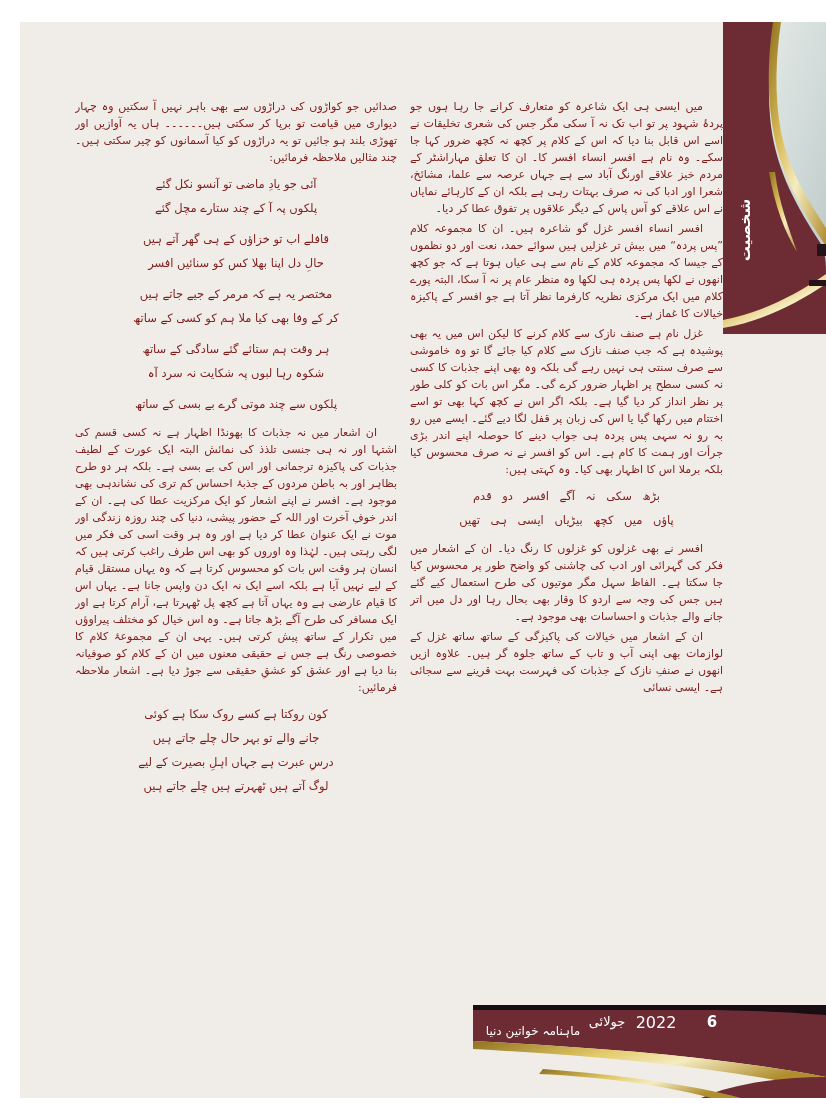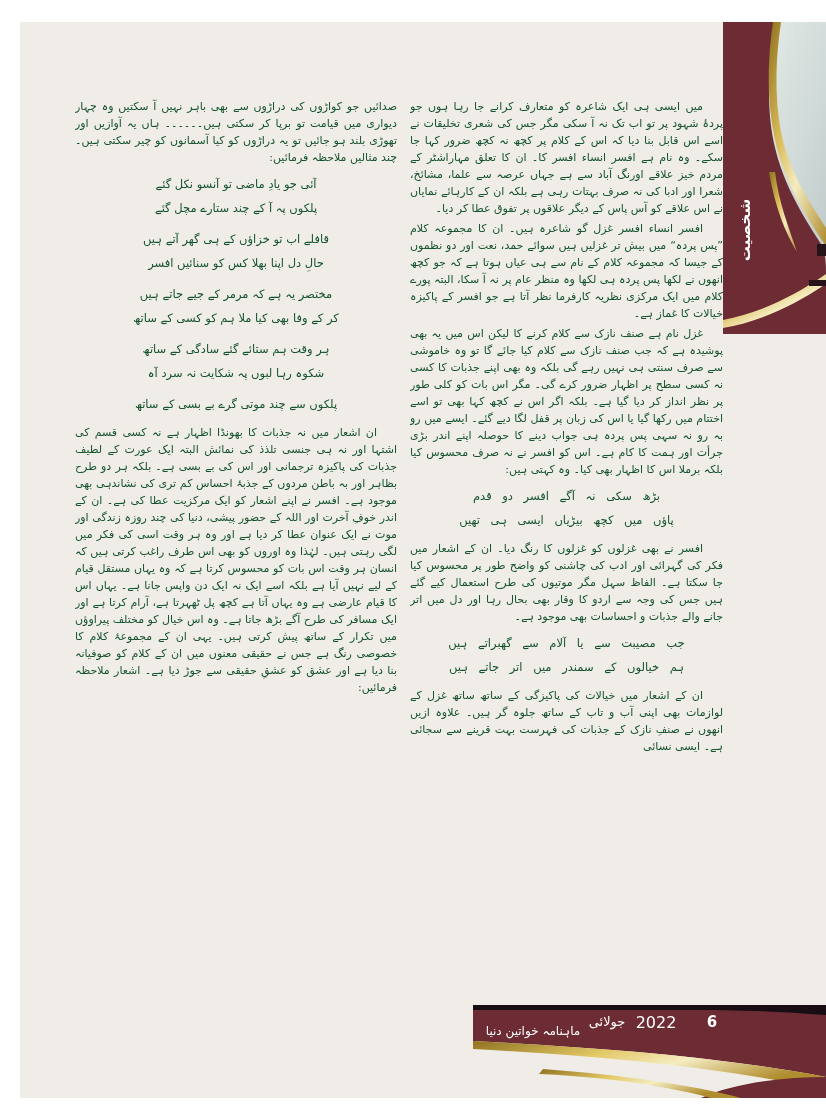--- a/index.html
+++ b/index.html
@@ -13,21 +13,21 @@
   .banner { position:absolute; left:703px; top:0px; width:103px; height:312px; }
   .banner svg { display:block; width:103px; height:312px; }
   .banner-label{
     position:absolute; left:-27px; top:198px; width:100px; height:20px;
     transform:rotate(-90deg);
     color:#ffffff; font-size:15px; font-weight:bold; text-align:center;
     letter-spacing:1px; direction:rtl;
   }
 
   
-  .col { position:absolute; direction:rtl; color:#14532d; overflow:hidden; }
+  .col { position:absolute; direction:rtl; color:#7f1d1d; overflow:hidden; }
   .col-left  { left:55px;  top:76px; width:322px; height:912px; }
   .col-right { left:390px; top:76px; width:313px; height:912px; }
 
   .para { font-size:11px; line-height:17px; text-align:justify; text-align-last:right; margin-bottom:3px; }
   .para.indent { text-indent:20px; }
 
   .verse { margin:6px 0 8px; }
   .verse-line { font-size:11.5px; line-height:24px; text-align:center; direction:rtl; }
   .verse-spread .verse-line { word-spacing:7px; }
   .verse-pairs .verse-line:nth-child(even) { margin-bottom:7px; }
@@ -81,35 +81,37 @@
         <div class="verse-line">پلکوں پہ آ کے چند ستارے مچل گئے</div>
         <div class="verse-line">قافلے اب تو خزاؤں کے ہی گھر آتے ہیں</div>
         <div class="verse-line">حالِ دل اپنا بھلا کس کو سنائیں افسر</div>
         <div class="verse-line">مختصر یہ ہے کہ مرمر کے جیے جاتے ہیں</div>
         <div class="verse-line">کر کے وفا بھی کیا ملا ہم کو کسی کے ساتھ</div>
         <div class="verse-line">ہر وقت ہم ستائے گئے سادگی کے ساتھ</div>
         <div class="verse-line">شکوہ رہا لبوں پہ شکایت نہ سرد آہ</div>
         <div class="verse-line">پلکوں سے چند موتی گرے بے بسی کے ساتھ</div>
       </div>
       <p class="para indent">ان اشعار میں نہ جذبات کا بھونڈا اظہار ہے نہ کسی قسم کی اشتہا اور نہ ہی جنسی تلذذ کی نمائش البتہ ایک عورت کے لطیف جذبات کی پاکیزہ ترجمانی اور اس کی بے بسی ہے۔ بلکہ ہر دو طرح بظاہر اور بہ باطن مردوں کے جذبۂ احساس کم تری کی نشاندہی بھی موجود ہے۔ افسر نے اپنے اشعار کو ایک مرکزیت عطا کی ہے۔ ان کے اندر خوفِ آخرت اور اللہ کے حضور پیشی، دنیا کی چند روزہ زندگی اور موت نے ایک عنوان عطا کر دیا ہے اور وہ ہر وقت اسی کی فکر میں لگی رہتی ہیں۔ لہٰذا وہ اوروں کو بھی اس طرف راغب کرتی ہیں کہ انسان ہر وقت اس بات کو محسوس کرتا ہے کہ وہ یہاں مستقل قیام کے لیے نہیں آیا ہے بلکہ اسے ایک نہ ایک دن واپس جانا ہے۔ یہاں اس کا قیام عارضی ہے وہ یہاں آتا ہے کچھ پل ٹھہرتا ہے، آرام کرتا ہے اور ایک مسافر کی طرح آگے بڑھ جاتا ہے۔ وہ اس خیال کو مختلف پیراوؤں میں تکرار کے ساتھ پیش کرتی ہیں۔ یہی ان کے مجموعۂ کلام کا خصوصی رنگ ہے جس نے حقیقی معنوں میں ان کے کلام کو صوفیانہ بنا دیا ہے اور عشق کو عشقِ حقیقی سے جوڑ دیا ہے۔ اشعار ملاحظہ فرمائیں:</p>
+      <div class="verse">
+        <div class="verse-line">کون روکتا ہے کسے روک سکا ہے کوئی</div>
+        <div class="verse-line">جانے والے تو بہر حال چلے جاتے ہیں</div>
+        <div class="verse-line">درسِ عبرت ہے جہاں اہلِ بصیرت کے لیے</div>
+        <div class="verse-line">لوگ آتے ہیں ٹھہرتے ہیں چلے جاتے ہیں</div>
+      </div>
     </div>
 
     <div class="col col-right">
       <p class="para indent">میں ایسی ہی ایک شاعرہ کو متعارف کرانے جا رہا ہوں جو پردۂ شہود پر تو اب تک نہ آ سکی مگر جس کی شعری تخلیقات نے اسے اس قابل بنا دیا کہ اس کے کلام پر کچھ نہ کچھ ضرور کہا جا سکے۔ وہ نام ہے افسر انساء افسر کا۔ ان کا تعلق مہاراشٹر کے مردم خیز علاقے اورنگ آباد سے ہے جہاں عرصہ سے علما، مشائخ، شعرا اور ادبا کی نہ صرف بہتات رہی ہے بلکہ ان کے کارہائے نمایاں نے اس علاقے کو آس پاس کے دیگر علاقوں پر تفوق عطا کر دیا۔</p>
       <p class="para indent">افسر انساء افسر غزل گو شاعرہ ہیں۔ ان کا مجموعہ کلام ”پس پردہ“ میں بیش تر غزلیں ہیں سوائے حمد، نعت اور دو نظموں کے جیسا کہ مجموعہ کلام کے نام سے ہی عیاں ہوتا ہے کہ جو کچھ انھوں نے لکھا پس پردہ ہی لکھا وہ منظر عام پر نہ آ سکا، البتہ پورے کلام میں ایک مرکزی نظریہ کارفرما نظر آتا ہے جو افسر کے پاکیزہ خیالات کا غماز ہے۔</p>
       <p class="para indent">غزل نام ہے صنف نازک سے کلام کرنے کا لیکن اس میں یہ بھی پوشیدہ ہے کہ جب صنف نازک سے کلام کیا جائے گا تو وہ خاموشی سے صرف سنتی ہی نہیں رہے گی بلکہ وہ بھی اپنے جذبات کا کسی نہ کسی سطح پر اظہار ضرور کرے گی۔ مگر اس بات کو کلی طور پر نظر انداز کر دیا گیا ہے۔ بلکہ اگر اس نے کچھ کہا بھی تو اسے اختتام میں رکھا گیا یا اس کی زبان پر قفل لگا دیے گئے۔ ایسے میں رو بہ رو نہ سہی پس پردہ ہی جواب دینے کا حوصلہ اپنے اندر بڑی جرأت اور ہمت کا کام ہے۔ اس کو افسر نے نہ صرف محسوس کیا بلکہ برملا اس کا اظہار بھی کیا۔ وہ کہتی ہیں:</p>
       <div class="verse verse-spread">
         <div class="verse-line">بڑھ سکی نہ آگے افسر دو قدم</div>
         <div class="verse-line">پاؤں میں کچھ بیڑیاں ایسی ہی تھیں</div>
       </div>
       <p class="para indent">افسر نے بھی غزلوں کو غزلوں کا رنگ دیا۔ ان کے اشعار میں فکر کی گہرائی اور ادب کی چاشنی کو واضح طور پر محسوس کیا جا سکتا ہے۔ الفاظ سہل مگر موتیوں کی طرح استعمال کیے گئے ہیں جس کی وجہ سے اردو کا وقار بھی بحال رہا اور دل میں اتر جانے والے جذبات و احساسات بھی موجود ہے۔</p>
-      <div class="verse verse-spread">
-        <div class="verse-line">جب مصیبت سے یا آلام سے گھبراتے ہیں</div>
-        <div class="verse-line">ہم خیالوں کے سمندر میں اتر جاتے ہیں</div>
-      </div>
       <p class="para indent">ان کے اشعار میں خیالات کی پاکیزگی کے ساتھ ساتھ غزل کے لوازمات بھی اپنی آب و تاب کے ساتھ جلوہ گر ہیں۔ علاوہ ازیں انھوں نے صنفِ نازک کے جذبات کی فہرست بہت قرینے سے سجائی ہے۔ ایسی نسائی</p>
     </div>
 
     <div class="footerbar">
       <svg viewBox="0 0 353 93">
         <defs>
           <linearGradient id="goldf" x1="0" y1="0" x2="1" y2="0.4">
             <stop offset="0" stop-color="#8f711f"></stop>
             <stop offset="0.4" stop-color="#e3c968"></stop>
             <stop offset="0.65" stop-color="#f5ecc0"></stop>

